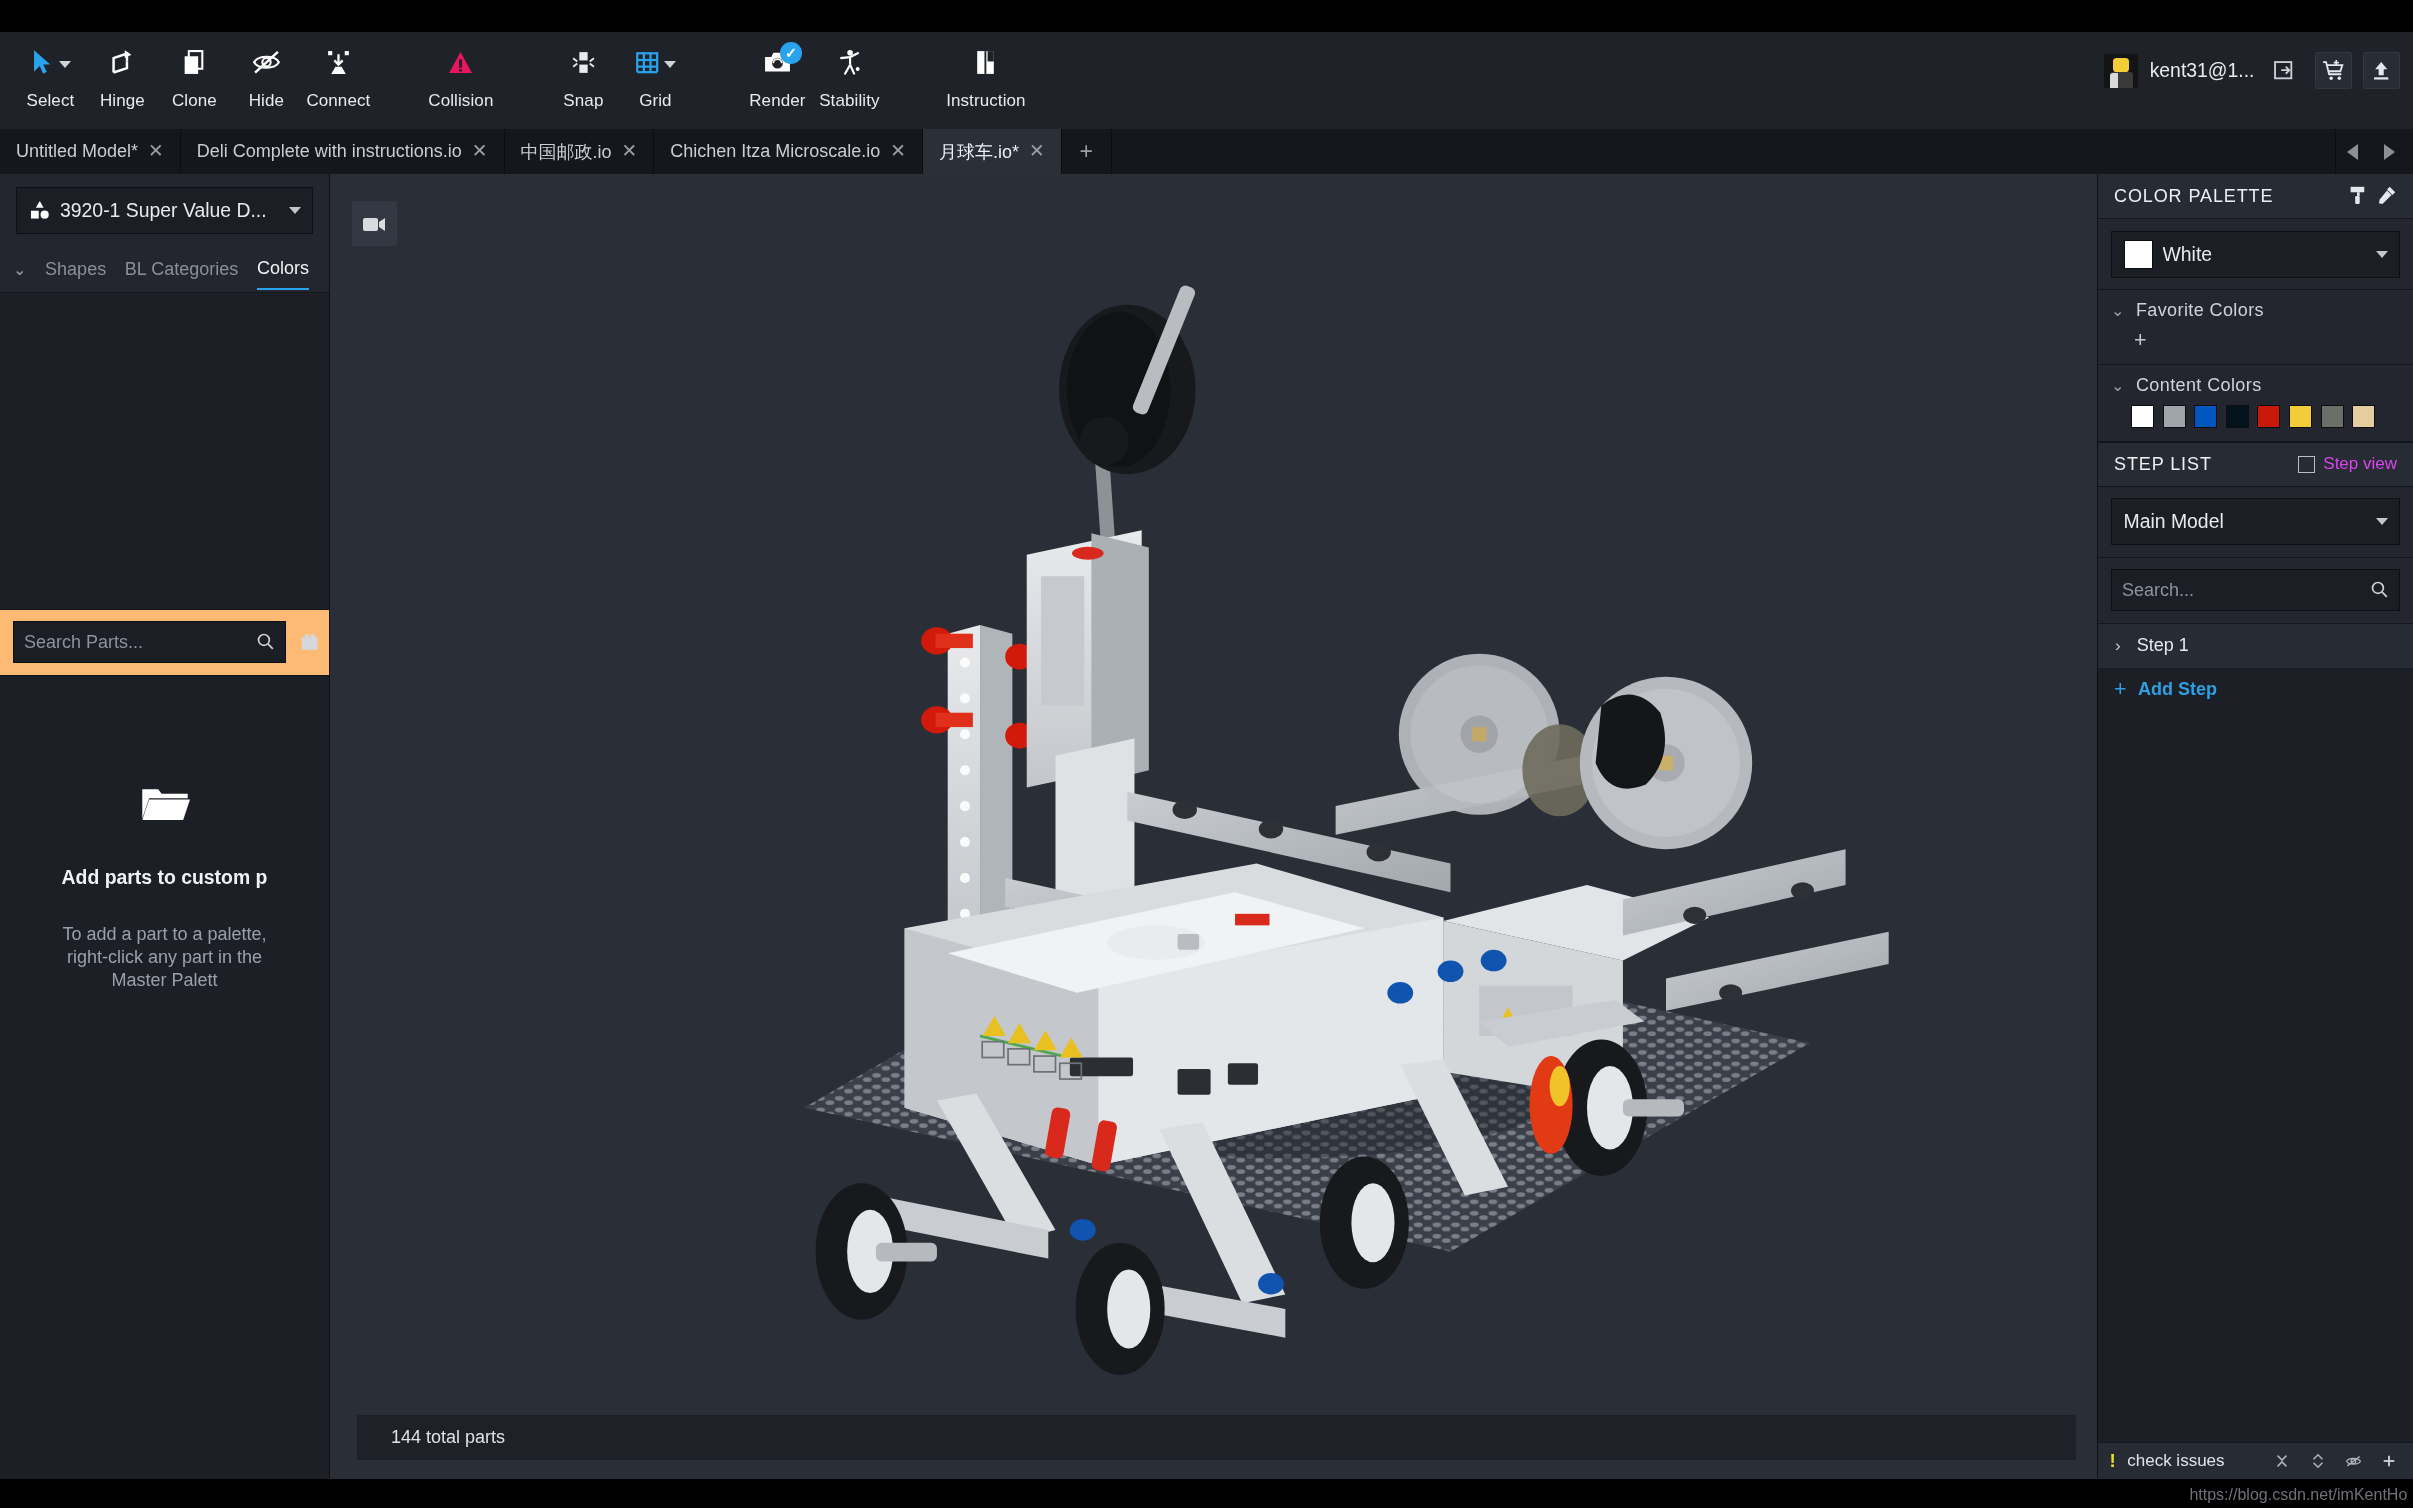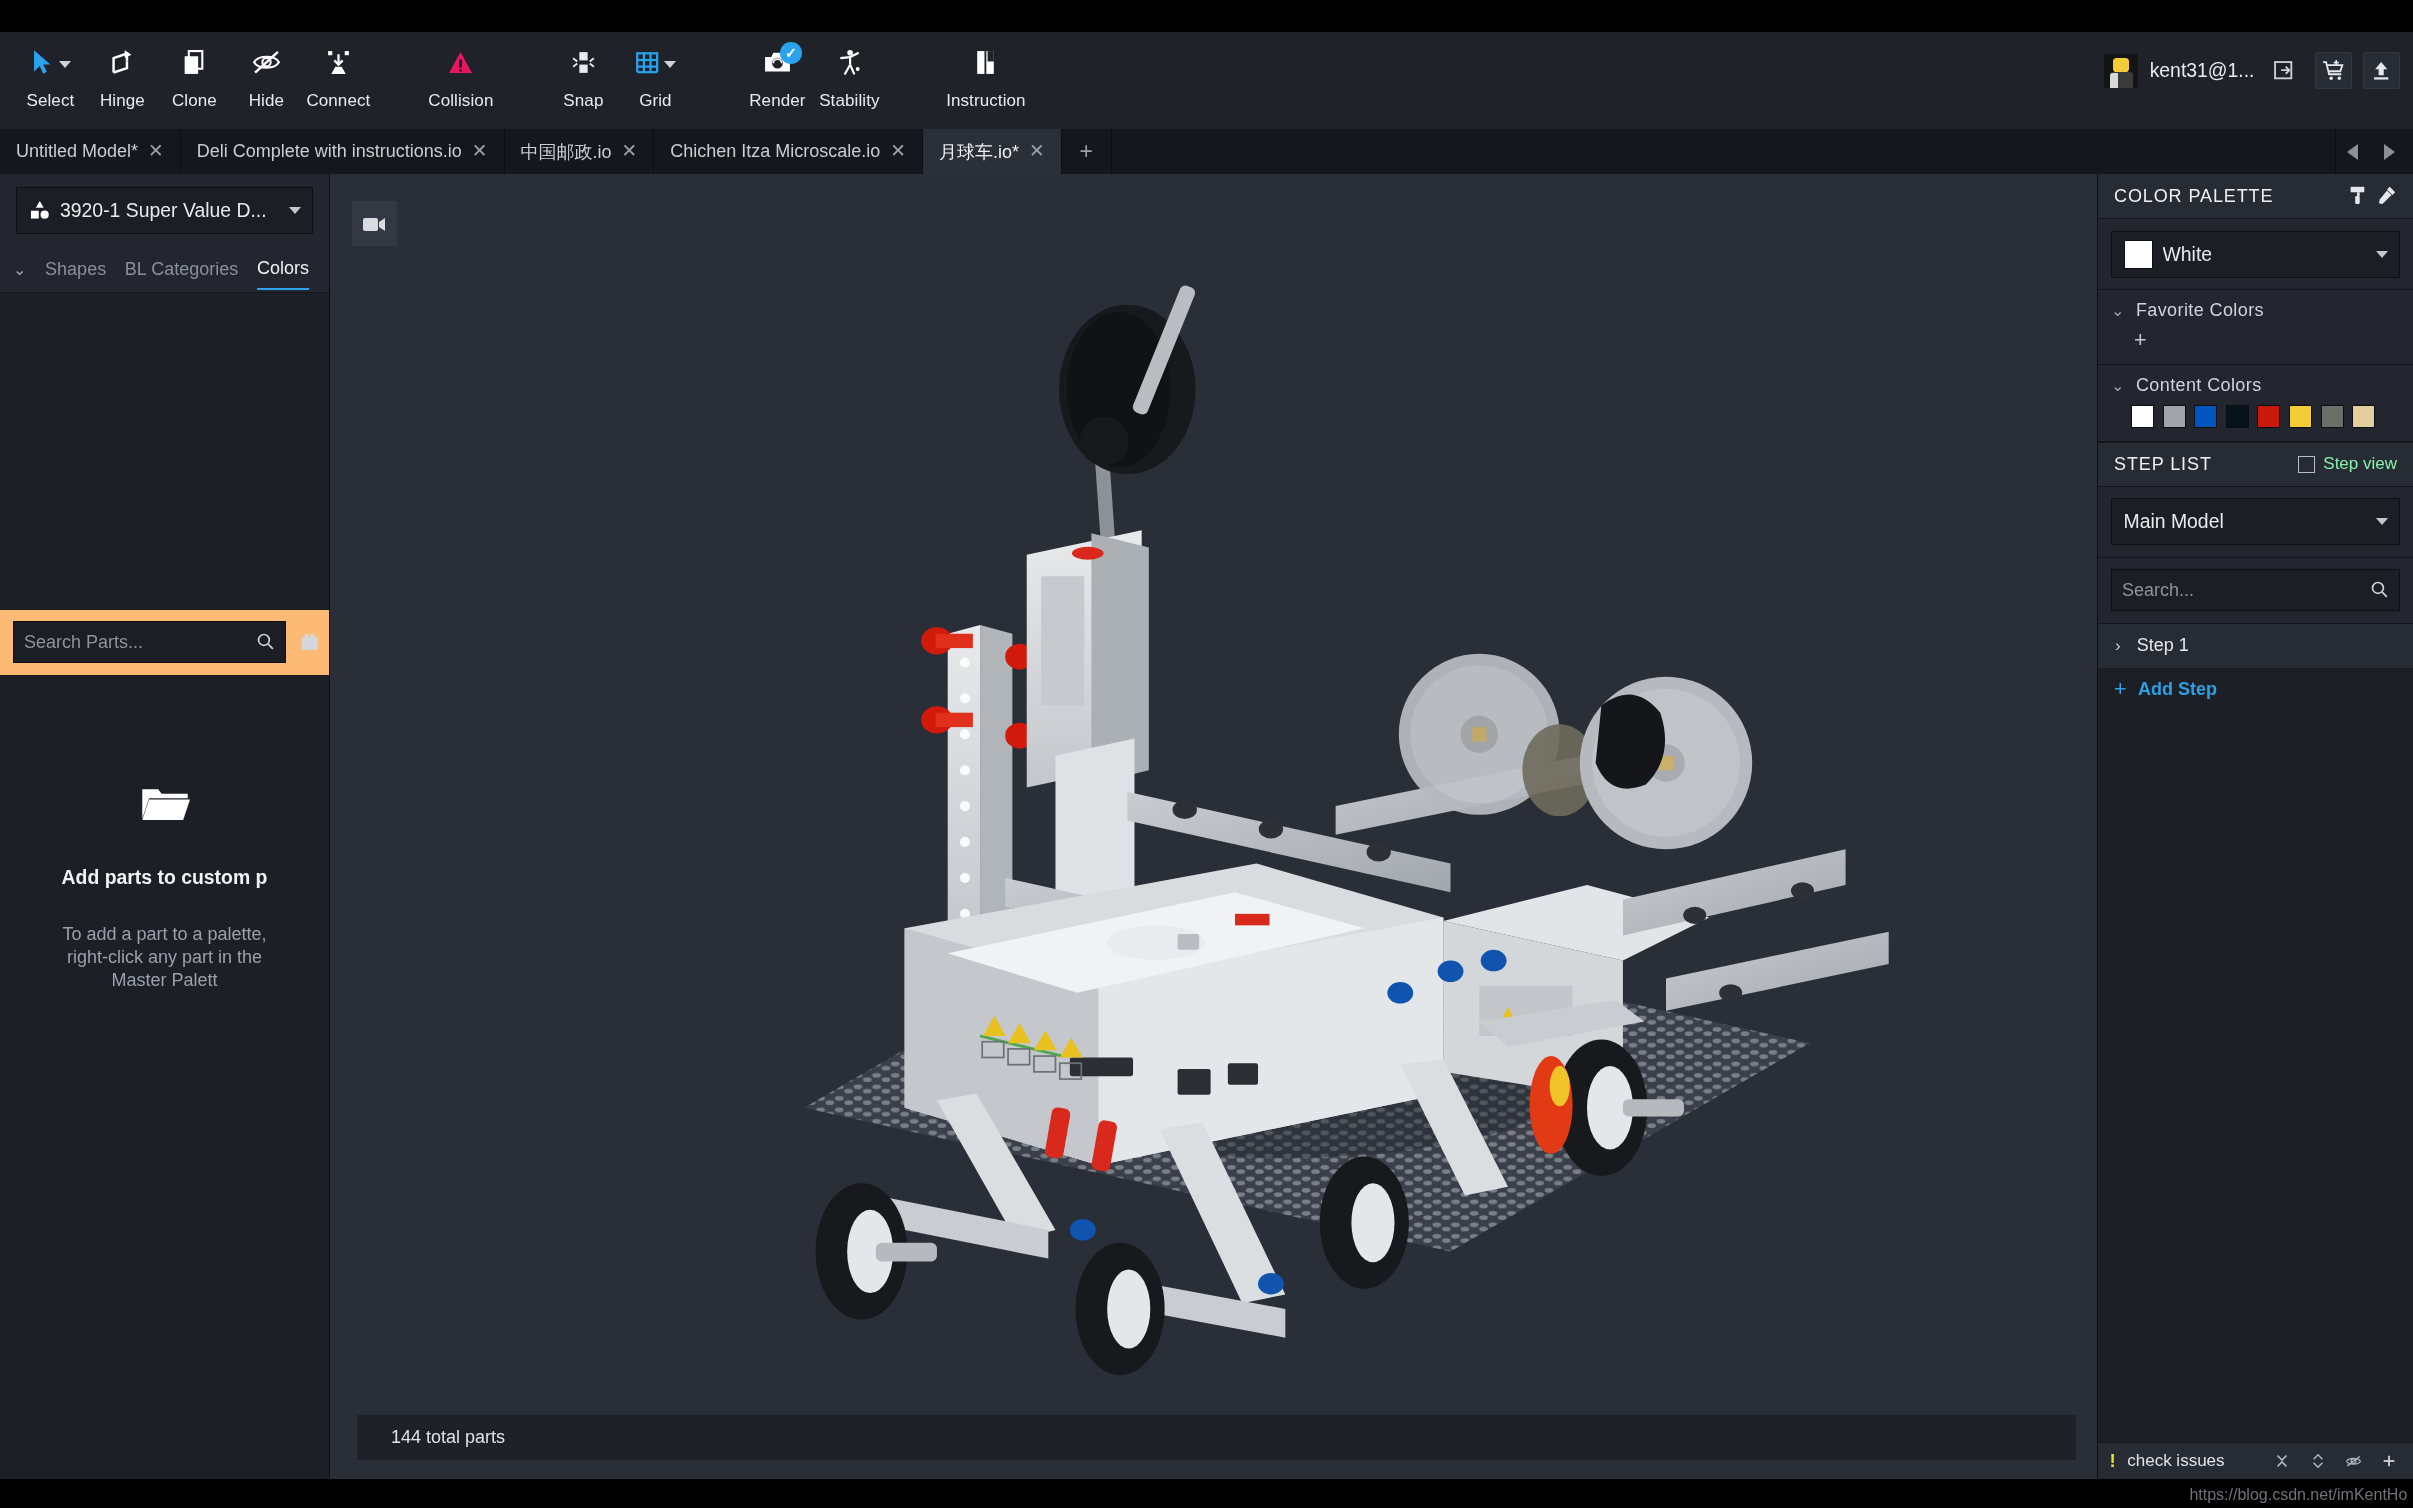--- a/index.html
+++ b/index.html
@@ -230,21 +230,21 @@
   .sw-grid { display: flex; flex-wrap: wrap; gap: 8.6px; padding-left: 20px; }
   .sw { width: 23px; height: 23px; border: 0.7px solid #0b0d10; cursor: pointer; }
 
   .steplist-head {
     height: 45px; background: #272b33;
     display: flex; align-items: center; padding: 0 16px;
     border-bottom: 0.7px solid #13161a; border-top: 0.7px solid #13161a;
   }
   .chk-wrap { display:flex; align-items:center; gap: 8.6px; cursor: pointer; }
   .chk { width: 17px; height: 17px; border: 1.4px solid #b9bec6; background: transparent; }
-  .chk-label { color: #86efac; font-size: 17px; }
+  .chk-label { color: #d946ef; font-size: 17px; }
 
   .model-select-row { padding: 11.5px 13px; background: #23262e; border-bottom: 0.7px solid #13161a;}
   .step-search-row { padding: 11.5px 13px; background: #23262e; border-bottom: 0.7px solid #13161a;}
 
   .step-row {
     height: 45px; background: #272b33;
     display: flex; align-items: center; gap: 16px; padding: 0 17px;
     cursor: pointer; border-bottom: 0.7px solid #1a1d23;
   }
   .step-chev { color: #c8ccd3; font-size: 17px; }

